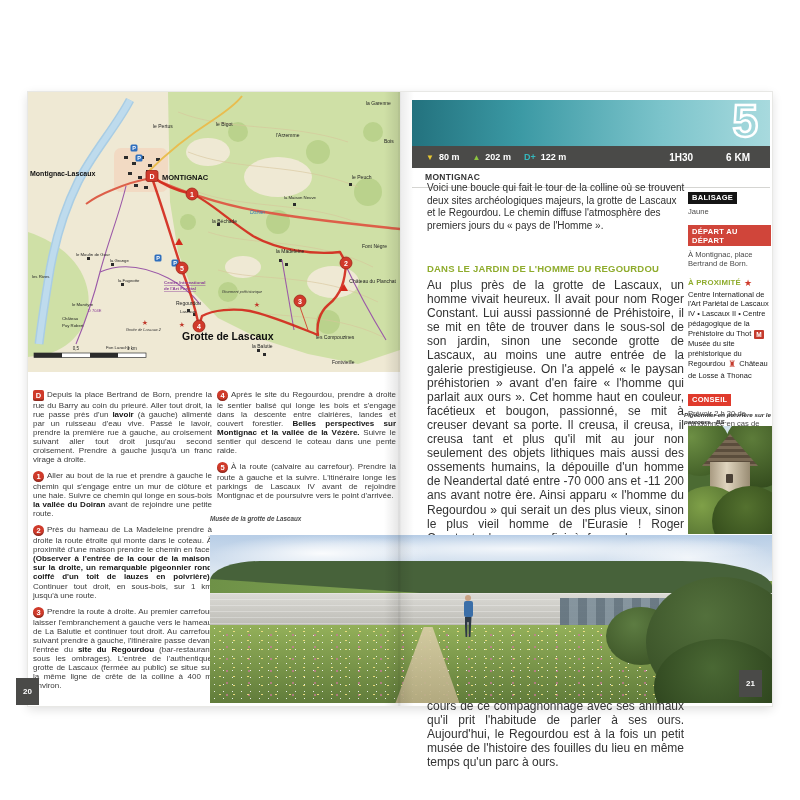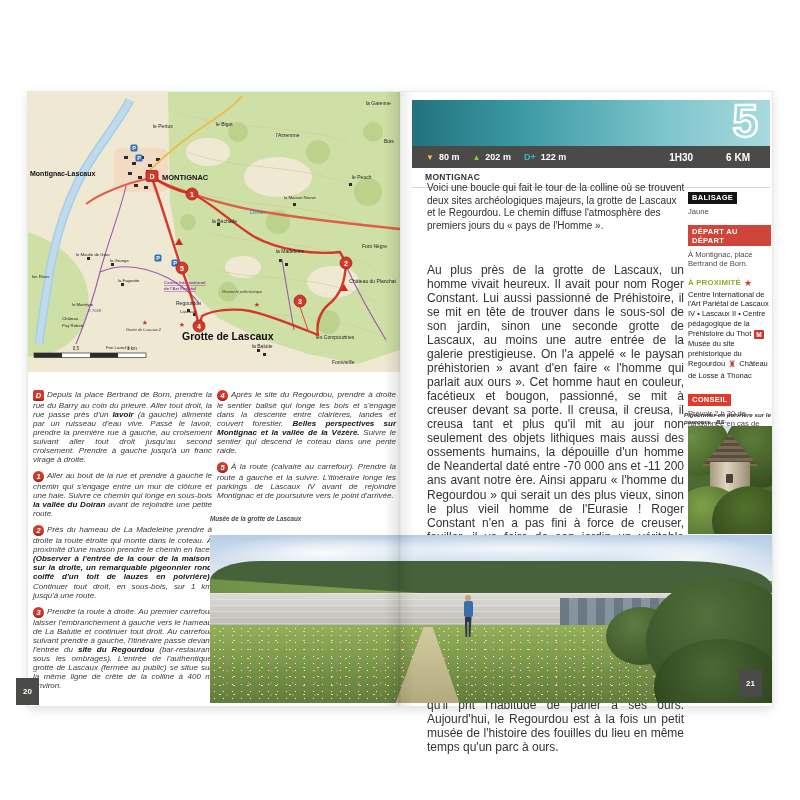--- a/index.html
+++ b/index.html
@@ -23,21 +23,21 @@
   .ml.road-ref{font-size:4px;fill:#8b3f98;}
   .ml.scale{font-size:4.5px;fill:#222;}
   .ml.marker-text{font-size:7px;font-weight:700;fill:#fff;text-anchor:middle;}
   .ml.parking-text{font-size:5.5px;font-weight:700;fill:#fff;text-anchor:middle;}
   .ml.site-star{font-size:7px;fill:#c0392b;}
 
   
   .steps-col{position:absolute;top:390px;width:179px;font-size:8px;line-height:1.13;color:#3a3a3a;text-align:justify;}
   .steps-col.c1{left:33px;}
   .steps-col.c2{left:217px;}
-  .step{margin-bottom:7px;font-style:italic;}
+  .step{margin-bottom:7px;}
   .step .b{font-weight:700;color:#151515;}
   .step-marker{display:inline-block;width:11px;height:11px;background:#cf3a2a;border-radius:50%;color:#fff;
                font-size:7.5px;font-weight:700;text-align:center;line-height:11px;margin-right:3px;
                box-shadow:inset 0 -1.5px 0 rgba(0,0,0,.3);vertical-align:-1px;}
   .step-marker.square{border-radius:2px;}
   .photo-caption-left{position:absolute;left:210px;top:515px;font-size:6.3px;font-style:italic;font-weight:700;color:#4c4c4c;}
   .pagenum{position:absolute;background:#4a4a48;color:#fff;font-size:8px;font-weight:700;padding:9px 7px;z-index:8;}
   .pagenum.left{left:16px;top:678px;}
   .pagenum.right{left:739px;top:670px;}
 
@@ -322,20 +322,21 @@
   <span class="duration">1h30</span>
   <span class="distance">6 km</span>
 </div>
 
 <div class="location">MONTIGNAC</div>
 <div class="hairline"></div>
 
 <div class="intro">Voici une boucle qui fait le tour de la colline où se trouvent deux sites archéologiques majeurs, la grotte de Lascaux et le Regourdou. Le chemin diffuse l'atmosphère des premiers jours du « pays de l'Homme ».</div>
 
 <div class="article">
+  <h3>DANS LE JARDIN DE L'HOMME DU REGOURDOU</h3>
   <p>Au plus près de la grotte de Lascaux, un homme vivait heureux. Il avait pour nom Roger Constant. Lui aussi passionné de Préhistoire, il se mit en tête de trouver dans le sous-sol de son jardin, sinon une seconde grotte de Lascaux, au moins une autre entrée de la galerie prestigieuse. On l'a appelé « le paysan préhistorien » avant d'en faire « l'homme qui parlait aux ours ». Cet homme haut en couleur, facétieux et bougon, passionné, se mit à creuser devant sa porte. Il creusa, il creusa, il creusa tant et plus qu'il mit au jour non seulement des objets lithiques mais aussi des ossements humains, la dépouille d'un homme de Neandertal daté entre -70 000 ans et -11 200 ans avant notre ère. Ainsi apparu « l'homme du Regourdou » qui serait un des plus vieux, sinon le plus vieil homme de l'Eurasie ! Roger Constant n'en a pas fini à force de creuser, fouiller, il va faire de son jardin un véritable gruyère et mettre au jour d'autres richesses dont des ossements d'ours des cavernes, des fossiles marins et un gisement d'ocre ; un filon que les artistes qui ont créé le premier fac-similé, Lascaux II, ont utilisé pour reproduire des copies des peintures sur les parois.</p>
   <p>Roger Constant est mort en 2002. Mais avant de partir, fort de la découverte de restes d'ours des cavernes, il avait créé à proximité du site un parc à ours pour redonner l'ambiance. C'est au cours de ce compagnonnage avec ses animaux qu'il prit l'habitude de parler à ses ours. Aujourd'hui, le Regourdou est à la fois un petit musée de l'histoire des fouilles du lieu en même temps qu'un parc à ours.</p>
 </div>
 
 <div class="sidebar">
   <div><span class="chip black">BALISAGE</span></div>
   <div class="sb-value">Jaune</div>
   <div><span class="chip red">DÉPART AU DÉPART</span></div>
   <div class="sb-value">À Montignac, place Bertrand de Born.</div>
   <p class="sb-text"><span class="sb-label-green">À PROXIMITÉ</span><span id="proximite-segs"><span class="sbicon star-icon"></span><span>Centre International de l'Art Pariétal de Lascaux IV • Lascaux II • Centre pédagogique de la Préhistoire du Thot </span><span class="sbicon museum-icon"></span><span> Musée du site préhistorique du Regourdou </span><span class="sbicon castle-icon"></span><span> Château de Losse à Thonac</span></span></p>

